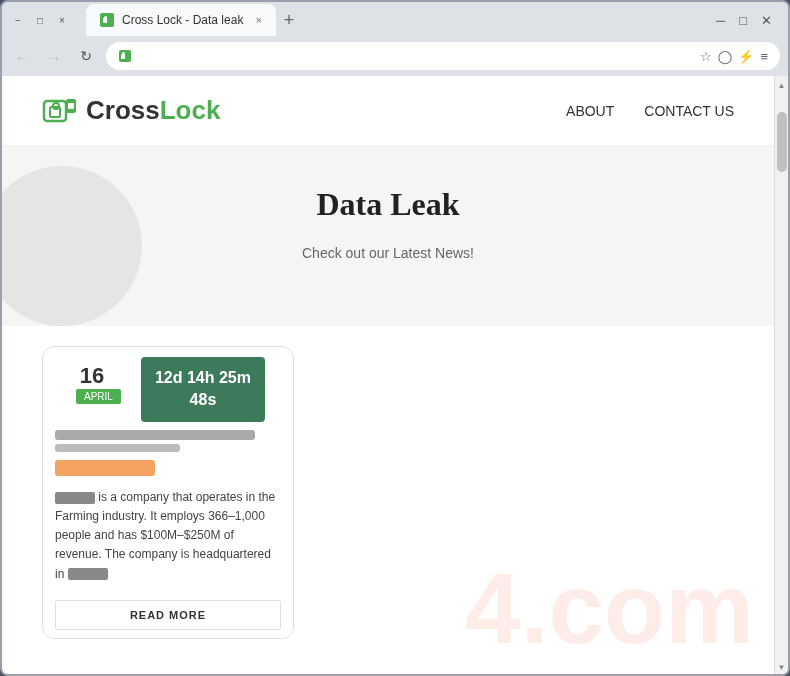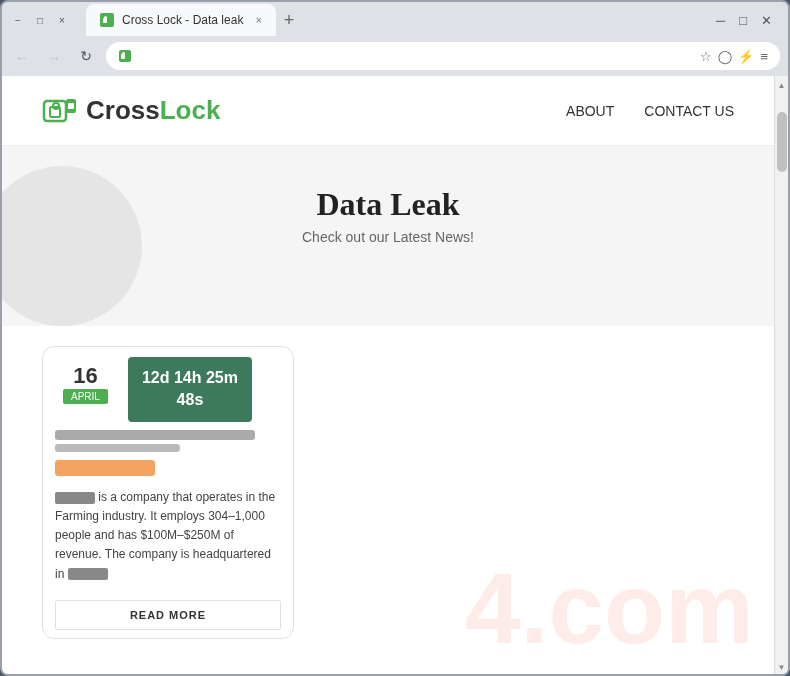--- a/index.html
+++ b/index.html
@@ -240,21 +240,21 @@
       font-weight: bold;
       color: #222;
       position: relative;
       z-index: 1;
       font-family: Liberation Serif, serif;
     }
 
     .hero p {
       font-size: 14px;
       color: #666;
-      margin-top: 6px;
+      margin-top: 22px;
       position: relative;
       z-index: 1;
     }
 
     
     .avatar-watermark {
       position: absolute;
       left: -20px;
       top: 20px;
       width: 160px;
@@ -296,20 +296,21 @@
     }
 
     .date-month {
       font-size: 10px;
       background: #4caf50;
       color: white;
       padding: 2px 8px;
       border-radius: 2px;
       margin-top: 2px;
       text-transform: uppercase;
+      margin-left: 13px;
     }
 
     .countdown-badge {
       background: #3d7a5c;
       color: white;
       font-size: 16px;
       font-weight: bold;
       padding: 10px 14px;
       border-radius: 4px;
       text-align: center;
@@ -483,21 +484,21 @@
             <div class="countdown-badge">12d 14h 25m<br>48s</div>
           </div>
 
           <div class="card-title-blurred"></div>
           <div class="card-subtitle-blurred"></div>
 
           <div class="card-logo-blurred"></div>
 
           <div class="card-description">
             <span class="blurred-word">&nbsp;&nbsp;&nbsp;&nbsp;&nbsp;&nbsp;&nbsp;</span>
-            <span> is a company that operates in the Farming industry. It employs 304–1,000 people and has $100M–$250M of revenue. The company is headquartered in</span>
+            <span> is a company that operates in the Farming industry. It employs 366–1,000 people and has $100M–$250M of revenue. The company is headquartered in</span>
             <span class="blurred-word">&nbsp;&nbsp;&nbsp;&nbsp;&nbsp;&nbsp;&nbsp;&nbsp;&nbsp;&nbsp;&nbsp;&nbsp;</span>
           </div>
 
           <div class="read-more-btn">READ MORE</div>
 
         </div>
       </div>
 
     </div>
 

